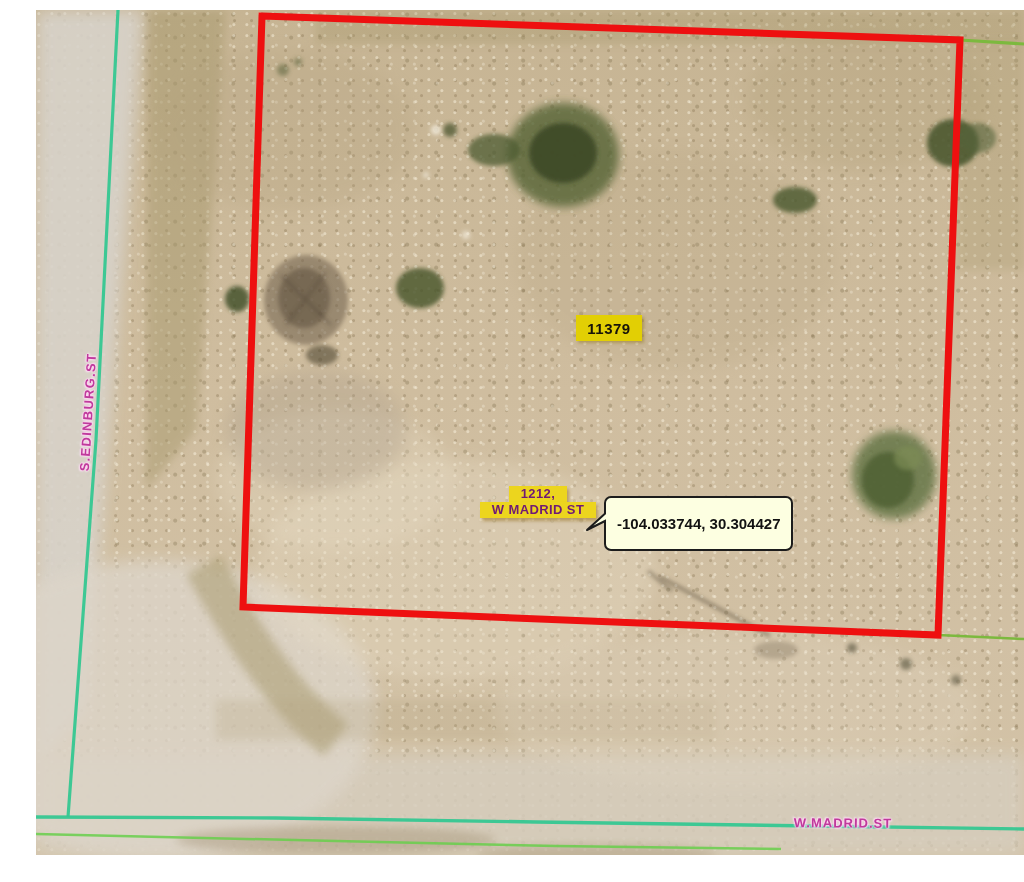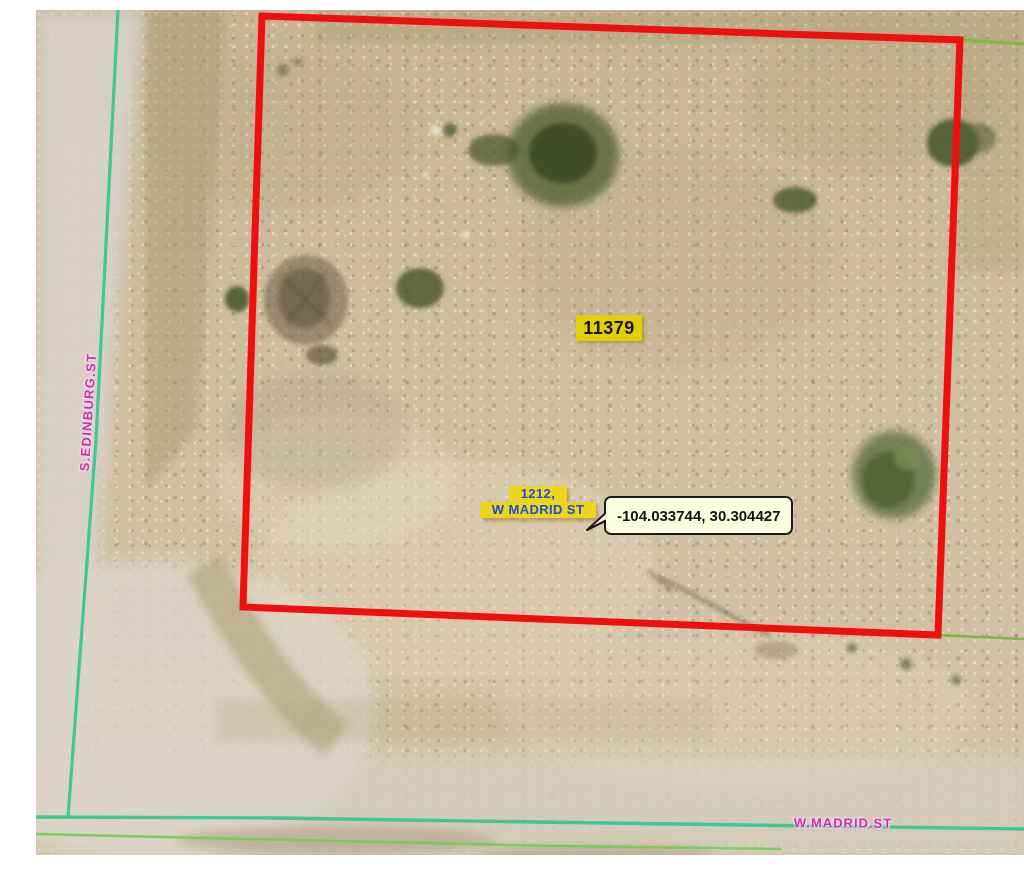--- a/index.html
+++ b/index.html
@@ -11,27 +11,27 @@
          radial-gradient(circle at 22% 33%, rgba(255,248,230,.45) 0 1px, transparent 2px),
          radial-gradient(circle at 68% 71%, rgba(124,104,70,.32) 0 1px, transparent 2px),
          radial-gradient(circle at 45% 85%, rgba(255,250,235,.28) 0 1px, transparent 2px),
          radial-gradient(circle at 80% 20%, rgba(110,95,60,.28) 0 1.5px, transparent 2.5px),
          linear-gradient(180deg,#c6b493 0%,#cfbd9f 45%,#d3c3a8 100%);
        background-size:13px 11px,17px 15px,23px 19px,29px 23px,100% 100%;}
   .overlay{position:absolute;left:0;top:0;width:988px;height:845px;display:block;}
   .label-box{position:absolute;display:flex;align-items:center;justify-content:center;
              font-weight:bold;}
   .parcel-id{left:540px;top:305px;width:66px;height:26px;background:#e2cf04;
-             color:#17130a;font-size:18px;letter-spacing:.5px;
+             color:#17130a;font-size:15px;letter-spacing:.5px;
              box-shadow:2px 2px 3px rgba(140,110,20,.45);}
   .addr{left:437px;top:476px;width:130px;flex-direction:column;line-height:16px;
         font-size:13px;letter-spacing:.4px;text-align:center;}
-  .addr span{display:inline-block;background:#ecd51e;color:#1d4ed8;padding:0 12px;
+  .addr span{display:inline-block;background:#ecd51e;color:#701a75;padding:0 12px;
              box-shadow:2px 3px 3px rgba(150,110,30,.5);}
-  .tooltip{left:568px;top:486px;height:23px;padding:6px 11px;background:#fdffe1;
+  .tooltip{left:568px;top:486px;height:23px;padding:14px 11px;background:#fdffe1;
            border:2px solid #1c1c1c;border-radius:7px;color:#121212;font-size:15px;
            white-space:nowrap;}
   .tooltip .tail{position:absolute;left:-20px;top:11px;overflow:visible;}
   .street{position:absolute;color:#bf3a9c;font-weight:bold;white-space:nowrap;
           text-shadow:0 0 2px #ffcdf0,0 0 2px #ffcdf0,1px 1px 2px #ffe6f7,-1px -1px 2px #ffe6f7;}
   .street-left{left:52px;top:402px;transform:translate(-50%,-50%) rotate(-86.5deg);
                font-size:13px;letter-spacing:1.3px;}
   .street-bottom{left:807px;top:813px;transform:translate(-50%,-50%) rotate(.4deg);
                  font-size:13px;letter-spacing:1px;}
 </style>

